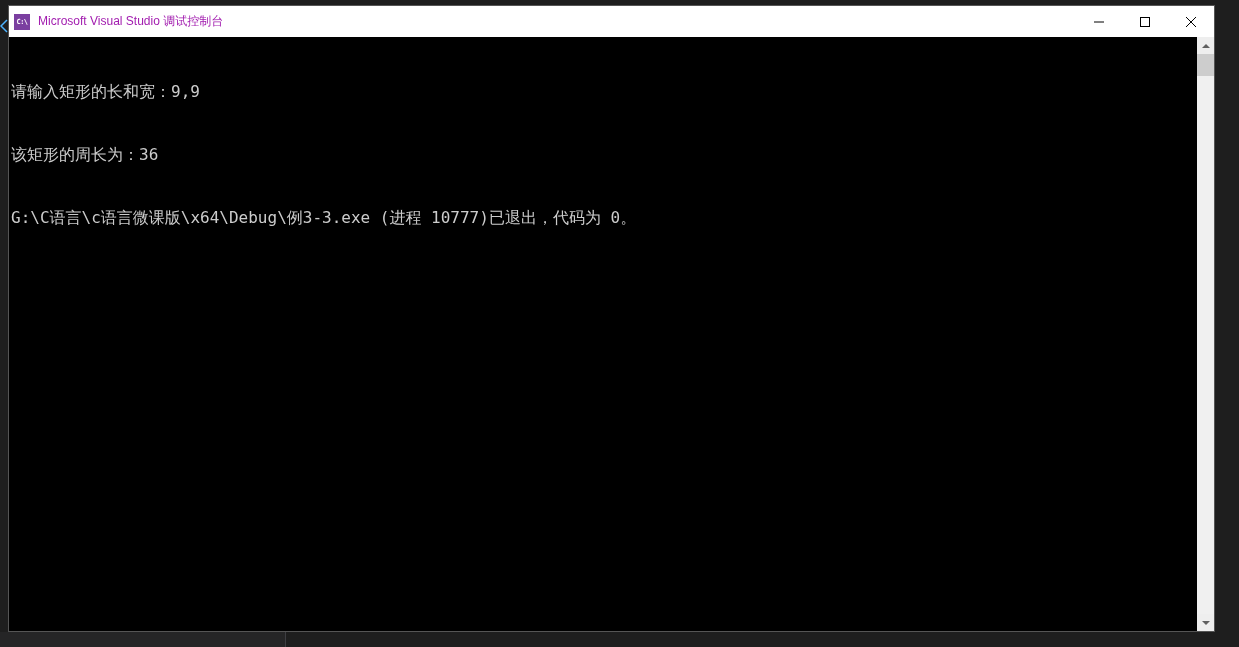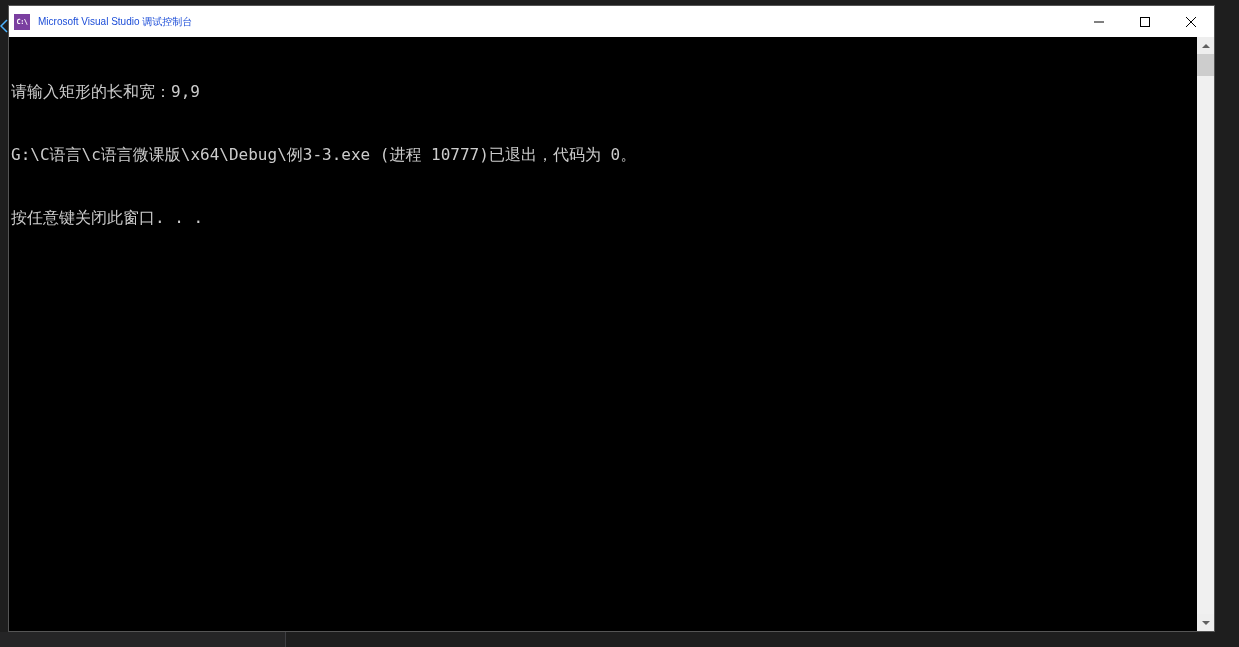--- a/index.html
+++ b/index.html
@@ -42,22 +42,22 @@
       display: flex;
       align-items: center;
       justify-content: center;
       color: #fff;
       font-size: 7px;
       font-weight: bold;
       font-family: Consolas, monospace;
       letter-spacing: -0.5px;
     }
     .titlebar-title {
-      font-size: 10px;
-      color: #1d4ed8;
+      font-size: 12px;
+      color: #a21caf;
       flex: 1;
     }
     .titlebar-controls {
       display: flex;
       height: 100%;
     }
     .titlebar-btn {
       width: 46px;
       height: 100%;
       display: flex;
@@ -186,22 +186,22 @@
       <div class="titlebar-btn close">
         <svg viewBox="0 0 10 10">
             <path d="M0 0 L10 10 M10 0 L0 10" stroke="currentColor" stroke-width="1"></path>
           </svg>
       </div>
     </div>
   </div>
   <div class="console-body">
     <div class="console-content">
       <span class="line">请输入矩形的长和宽：9,9</span>
+      <span class="line">该矩形的周长为：36</span>
       <span class="line">G:\C语言\c语言微课版\x64\Debug\例3-3.exe (进程 10777)已退出，代码为 0。</span>
-      <span class="line">按任意键关闭此窗口. . .</span>
     </div>
     <div class="scrollbar">
       <div class="scrollbar-arrow">
         <svg viewBox="0 0 8 8">
             <path d="M0 6 L4 2 L8 6" fill="currentColor"></path>
           </svg>
       </div>
       <div class="scrollbar-track">
         <div class="scrollbar-thumb"></div>
       </div>

